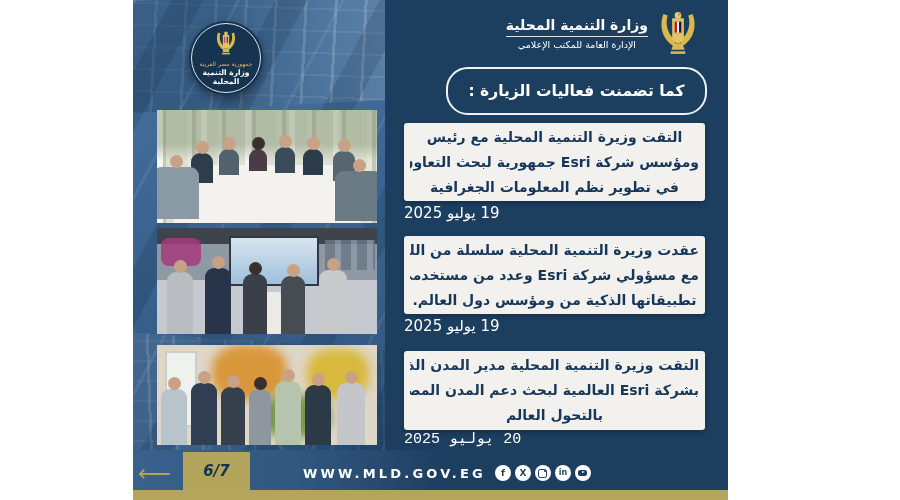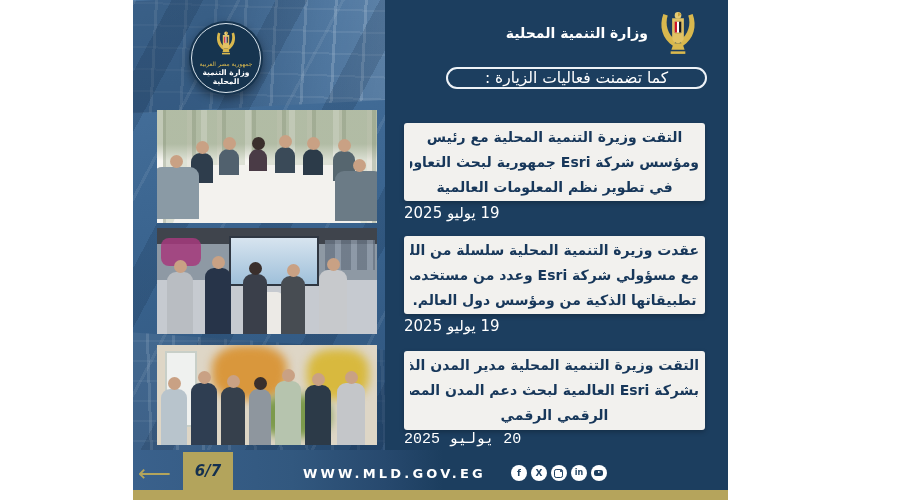--- a/index.html
+++ b/index.html
@@ -54,49 +54,49 @@
   .door3{position:absolute;left:8px;top:6px;width:28px;height:72px;background:#eff1ef;border:2px solid #c8cfc8;}
 
   
   .right-col{position:absolute;left:252px;top:0;width:343px;height:500px;background:#1c3e5f;}
   .logo-row{position:absolute;top:9px;right:28px;display:flex;align-items:center;gap:8px;}
   .logo-text{text-align:center;color:#fff;direction:rtl;}
   .logo-text .l1{font-size:14px;font-weight:bold;line-height:18px;}
   .logo-text .l2{font-size:9.5px;border-top:1px solid rgba(255,255,255,.85);padding-top:2px;margin-top:2px;}
   .eagle-lg{width:44px;height:48px;}
 
-  .header-pill{position:absolute;top:67px;right:21px;width:261px;height:22px;box-sizing:border-box;
+  .header-pill{position:absolute;top:67px;right:21px;width:261px;height:48px;box-sizing:border-box;
     border:2px solid #eef3f8;border-radius:22px;display:flex;align-items:center;justify-content:center;
-    color:#fff;font-weight:normal;font-size:15.5px;direction:rtl;white-space:nowrap;}
+    color:#fff;font-weight:bold;font-size:15.5px;direction:rtl;white-space:nowrap;}
 
   .card{position:absolute;right:23px;width:301px;box-sizing:border-box;background:#f2f1ee;border-radius:3px;
     color:#17375a;font-weight:bold;font-size:14px;text-align:center;direction:rtl;
     display:flex;flex-direction:column;justify-content:center;line-height:25px;padding:0 6px;
     box-shadow:0 2px 5px rgba(0,0,0,.25);margin-left:44px;}
   .card .line{white-space:nowrap;overflow:hidden;}
   .card1{top:123px;height:78px;} .card2{top:236px;height:78px;} .card3{top:351px;height:79px;}
   .date{position:absolute;left:19px;color:#fff;font-size:15px;direction:rtl;white-space:nowrap;}
   .date1{top:204px;} .date2{top:317px;} .date3{top:429px;font-family:Liberation Mono, monospace;}
 
   
   .bottom-bar{position:absolute;left:0;bottom:10px;width:595px;height:40px;
     background:linear-gradient(90deg,#3a618c 0,#32587f 160px,#27496e 252px,#1c3e5f 310px);}
-  .url-row{position:absolute;left:170px;bottom:19px;display:flex;align-items:center;gap:25px;}
+  .url-row{position:absolute;left:170px;bottom:19px;display:flex;align-items:center;gap:9px;}
   .url{color:#fff;font-size:13px;font-weight:bold;letter-spacing:3.2px;}
   .social{display:flex;gap:4px;}
   .sicon{width:16px;height:16px;border-radius:50%;background:#fff;color:#1c3e5f;display:flex;
     align-items:center;justify-content:center;font-size:9px;font-weight:bold;line-height:1;}
   .sicon .ig{position:relative;width:7px;height:7px;border:1.4px solid #1c3e5f;border-radius:2.2px;}
   .sicon .ig::after{content:"";position:absolute;top:.6px;right:.6px;width:1.6px;height:1.6px;
     background:#1c3e5f;border-radius:50%;}
   .sicon .yt{position:relative;width:9px;height:6.5px;background:#1c3e5f;border-radius:2px;}
   .sicon .yt::after{content:"";position:absolute;left:3.2px;top:1.4px;border-left:3px solid #fff;
     border-top:1.9px solid transparent;border-bottom:1.9px solid transparent;}
   .back-arrow{position:absolute;left:5px;bottom:15px;color:#b3a45c;font-size:23px;line-height:1;cursor:pointer;}
-  .page-badge{position:absolute;left:50px;bottom:10px;width:50px;height:38px;background:#b3a45c;
+  .page-badge{position:absolute;left:50px;bottom:10px;width:67px;height:38px;background:#b3a45c;
     color:#14304f;font-weight:bold;font-style:italic;font-size:15px;display:flex;align-items:center;justify-content:center;}
   .gold-strip{position:absolute;left:0;bottom:0;width:595px;height:10px;background:#b5a45c;}
   .hidden-defs{position:absolute;width:0;height:0;overflow:hidden;}
 </style>
 </head>
 <body>
 
 <svg class="hidden-defs" aria-hidden="true">
   <symbol id="eagle" viewBox="0 0 60 64">
     <path d="M10 6 C4 22 8 40 24 50 L27 42 C16 34 12 20 16 8 Z" fill="#d9b84e"></path>
@@ -164,48 +164,49 @@
         <i class="p" style="left:118px;width:26px;--h:64px;--b:#b6c4ae;"></i>
         <i class="p" style="left:148px;width:26px;--h:60px;--b:#2c3a48;"></i>
         <i class="p" style="left:180px;width:28px;--h:62px;--b:#c4c6c9;"></i>
       </div>
     </div>
 
     <div class="right-col">
       <div class="logo-row">
         <div class="logo-text">
           <div class="l1">وزارة التنمية المحلية</div>
+          <div class="l2">الإدارة العامة للمكتب الإعلامي</div>
         </div>
         <svg class="eagle-lg">
             <use href="#eagle"></use>
           </svg>
       </div>
 
       <div class="header-pill">
         <span>كما تضمنت فعاليات الزيارة :</span>
       </div>
 
       <div class="card card1">
         <div class="line">التقت وزيرة التنمية المحلية مع رئيس</div>
         <div class="line">ومؤسس شركة Esri جمهورية لبحث التعاون</div>
-        <div class="line">في تطوير نظم المعلومات العالمية</div>
+        <div class="line">في تطوير نظم المعلومات الجغرافية</div>
       </div>
       <div class="date date1">19 يوليو 2025</div>
 
       <div class="card card2">
         <div class="line">عقدت وزيرة التنمية المحلية سلسلة من اللقاءات</div>
         <div class="line">مع مسؤولي شركة Esri وعدد من مستخدمي</div>
         <div class="line">تطبيقاتها الذكية من ومؤسس دول العالم.</div>
       </div>
       <div class="date date2">19 يوليو 2025</div>
 
       <div class="card card3">
         <div class="line">التقت وزيرة التنمية المحلية مدير المدن الذكية</div>
         <div class="line">بشركة Esri العالمية لبحث دعم المدن المصرية</div>
-        <div class="line">الرقمي الرقمي</div>
+        <div class="line">بالتحول العالم</div>
       </div>
       <div class="date date3">20 يوليو 2025</div>
     </div>
 
     <div class="bottom-bar"></div>
     <div class="url-row">
       <span class="url">WWW.MLD.GOV.EG</span>
       <span class="social">
         <span class="sicon">
             <span>f</span>

